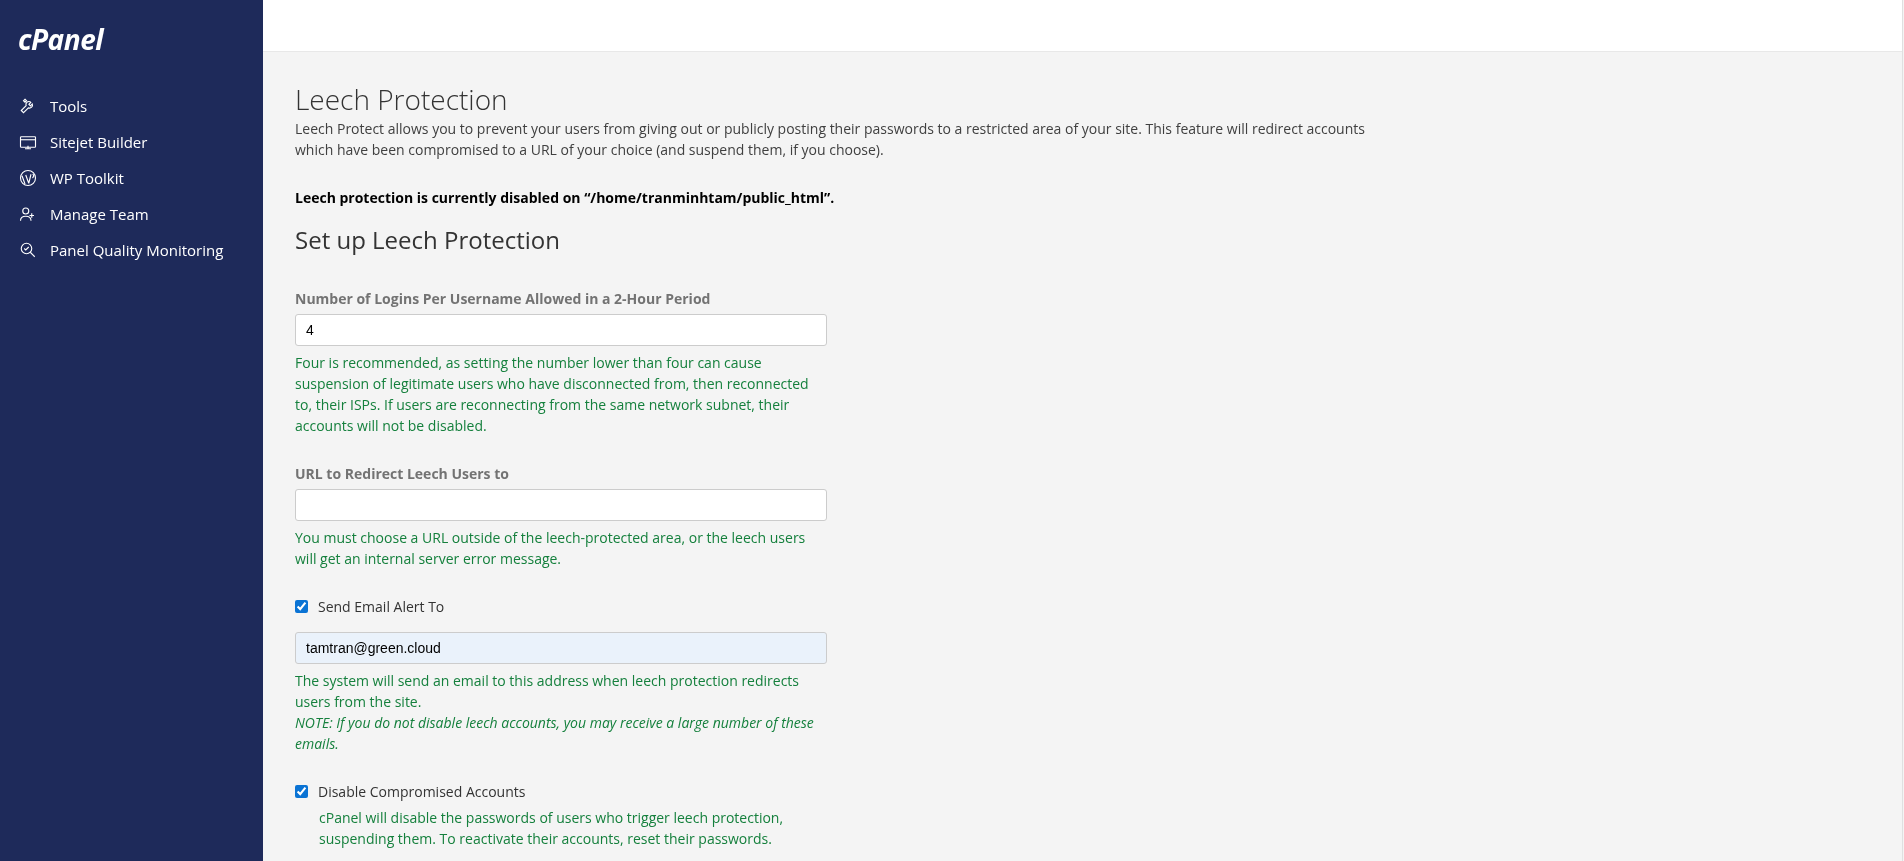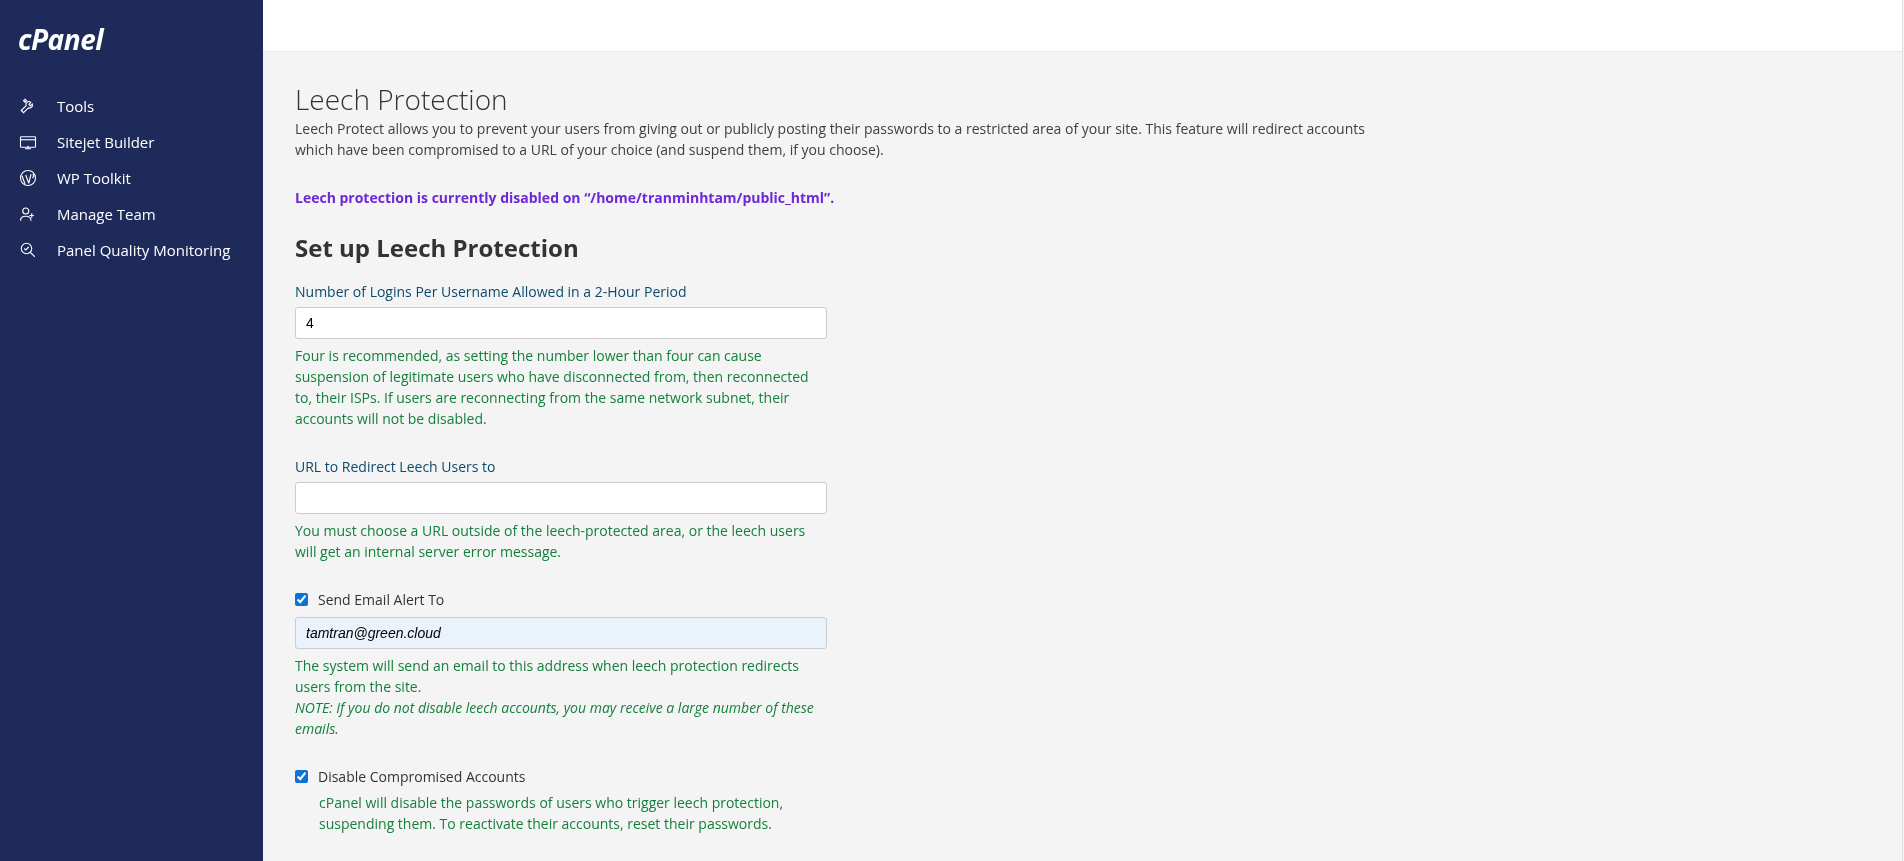--- a/index.html
+++ b/index.html
@@ -6,46 +6,46 @@
 body { font-family: "Open Sans", "Helvetica Neue", Helvetica, Arial, sans-serif; font-size: 14px; color: #333; background: #f4f4f4; }
 
 .app { display: flex; min-height: 100vh; }
 
 .sidebar { width: 263px; background: #1e2a5a; color: #fff; flex-shrink: 0; }
 .logo { padding: 20px 6px 30px 18px; }
 .logo-text { font-size: 28px; font-weight: 700; font-style: italic; letter-spacing: -0.5px; }
 .logo-c { font-style: italic; }
 
 .nav { list-style: none; }
-.nav-item { display: flex; align-items: center; padding: 8px 18px; cursor: pointer; font-size: 15px; gap: 7px; }
+.nav-item { display: flex; align-items: center; padding: 8px 18px; cursor: pointer; font-size: 15px; }
 .nav-icon { width: 20px; height: 20px; margin-right: 12px; display: inline-flex; align-items: center; justify-content: center; flex-shrink: 0; }
 .nav-icon svg { width: 18px; height: 18px; fill: none; stroke: #fff; stroke-width: 1.5; }
 
 .main { flex: 1; background: #f4f4f4; position: relative; max-width: 1640px; }
 .top-bar { height: 52px; background: #fff; border-bottom: 1px solid #e8e8e8; }
 .content { padding: 28px 32px; max-width: 1560px; }
 
 .page-title { font-size: 28px; font-weight: 300; color: #333; }
 .intro-text { font-size: 14px; color: #404040; margin-bottom: 28px; max-width: 1080px; line-height: 1.5; }
-.status-line { font-size: 14px; font-weight: 700; color: #6d28d9; margin-bottom: 24px; }
+.status-line { font-size: 14px; font-weight: 700; color: #000000; margin-bottom: 16px; }
 
-.section-title { font-size: 24px; font-weight: 700; color: #333; margin-bottom: 18px; }
+.section-title { font-size: 24px; font-weight: 400; color: #333; margin-bottom: 33px; }
 
 .form-group { margin-bottom: 28px; max-width: 532px; }
-.form-label { display: block; font-size: 14px; font-weight: 400; color: #0c4a6e; margin-bottom: 6px; }
+.form-label { display: block; font-size: 14px; font-weight: 700; color: #737373; margin-bottom: 6px; }
 .form-input { width: 100%; padding: 7px 10px; border: 1px solid #ccc; border-radius: 3px; font-size: 14px; background: #fff; }
 .form-input.filled-blue { background: #eaf2fb; }
 .help-text { font-size: 14px; color: #15803d; margin-top: 6px; line-height: 1.5; }
 .help-text .note-italic { font-style: italic; }
 
 .checkbox-row { display: flex; align-items: flex-start; }
 .checkbox-row input[type="checkbox"] { margin-top: 3px; margin-right: 10px; accent-color: #0a73d4; }
 .checkbox-label { font-size: 14px; color: #333; font-weight: 400; text-align: center; }
 
-.checkbox-group .form-input { margin-top: 8px; font-style: italic; }
+.checkbox-group .form-input { margin-top: 16px; }
 .checkbox-group .help-text { margin-top: 6px; }
 .indent-help { margin-left: 24px; }
 
 .right-edge { position: absolute; top: 0; right: 0; width: 1px; height: 100%; background: #e0e0e0; }
 </style>
 </head>
 <body>
 
 <div class="app">
   <aside class="sidebar">

